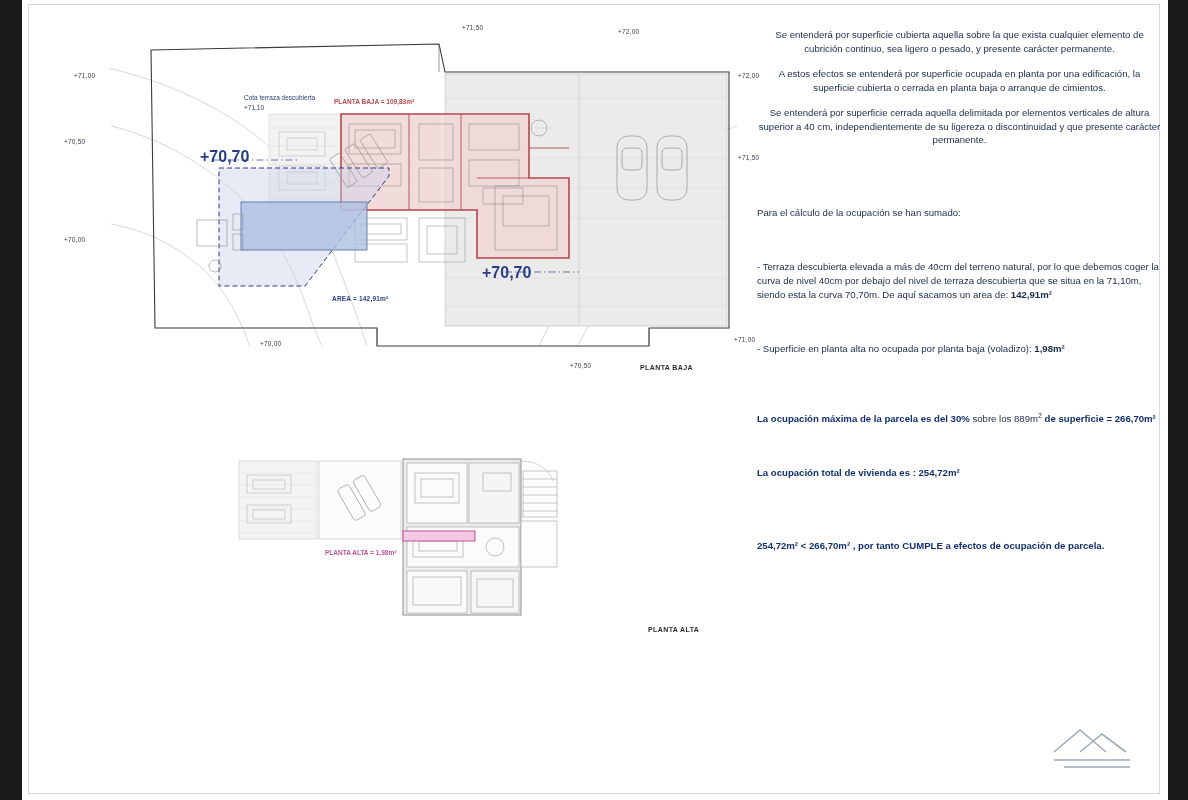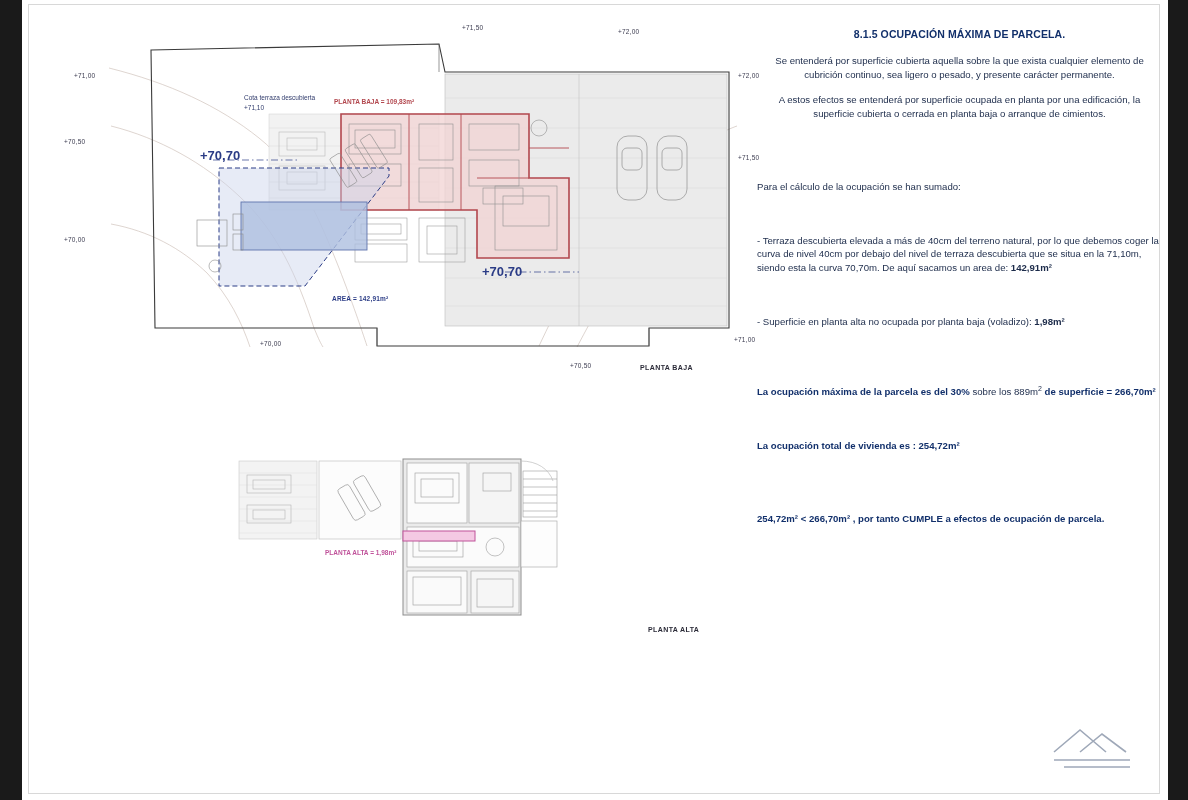--- a/index.html
+++ b/index.html
@@ -63,21 +63,21 @@
     position: absolute;
     font-size: 6.5px;
     color: #3b3b4f;
     font-family: "Liberation Sans", sans-serif;
     white-space: nowrap;
     letter-spacing: .2px;
   }
 
   .big-elev {
     position: absolute;
-    font-size: 13px;
+    font-size: 16px;
     font-weight: bold;
     color: #2b3c86;
     font-family: "Liberation Sans", sans-serif;
     white-space: nowrap;
   }
 
   .note-small {
     position: absolute;
     font-size: 6.5px;
     color: #2f3a6b;
@@ -385,24 +385,24 @@
         <rect x="166" y="76" width="72" height="10" fill="#f4c9e3" stroke="#c0529a" stroke-width="1"></rect>
       </svg>
 
       <div class="tag-pink" style="left:88px; top:94px;">PLANTA ALTA = 1,98m²</div>
     </div>
 
     <div class="plan-caption" style="left:626px; top:626px;">PLANTA ALTA</div>
   </div>
 
   <div class="textcol">
-    <div class="doc-title">8.1.5 OCUPACIÓN MÁXIMA DE PARCELA.</div>
 
     <p class="para">Se entenderá por superficie cubierta aquella sobre la que exista cualquier elemento de cubrición continuo, sea ligero o pesado, y presente carácter permanente.</p>
     <p class="para">A estos efectos se entenderá por superficie ocupada en planta por una edificación, la superficie cubierta o cerrada en planta baja o arranque de cimientos.</p>
+    <p class="para">Se entenderá por superficie cerrada aquella delimitada por elementos verticales de altura superior a 40 cm, independientemente de su ligereza o discontinuidad y que presente carácter permanente.</p>
 
     <div class="spacer-8"></div>
 
     <p class="para left">Para el cálculo de la ocupación se han sumado:</p>
 
 
     <p class="para left para-tight">
       <span>- Terraza descubierta elevada a más de 40cm del terreno natural, por lo que debemos coger la curva de nivel 40cm por debajo del nivel de terraza descubierta que se situa en la 71,10m, siendo esta la curva 70,70m. De aquí sacamos un area de:  </span><b>142,91m²</b>
     </p>
 

